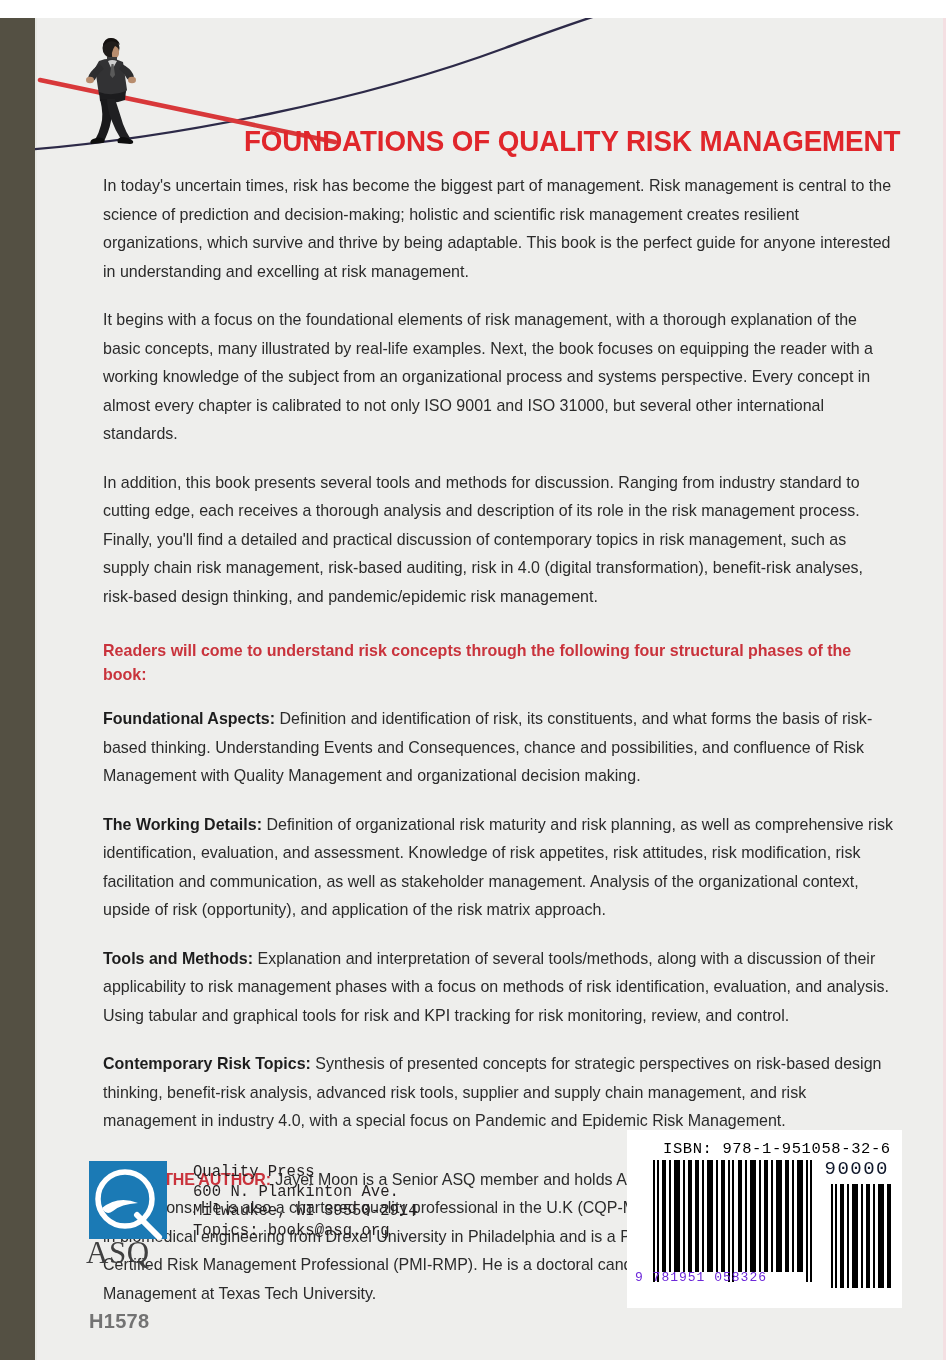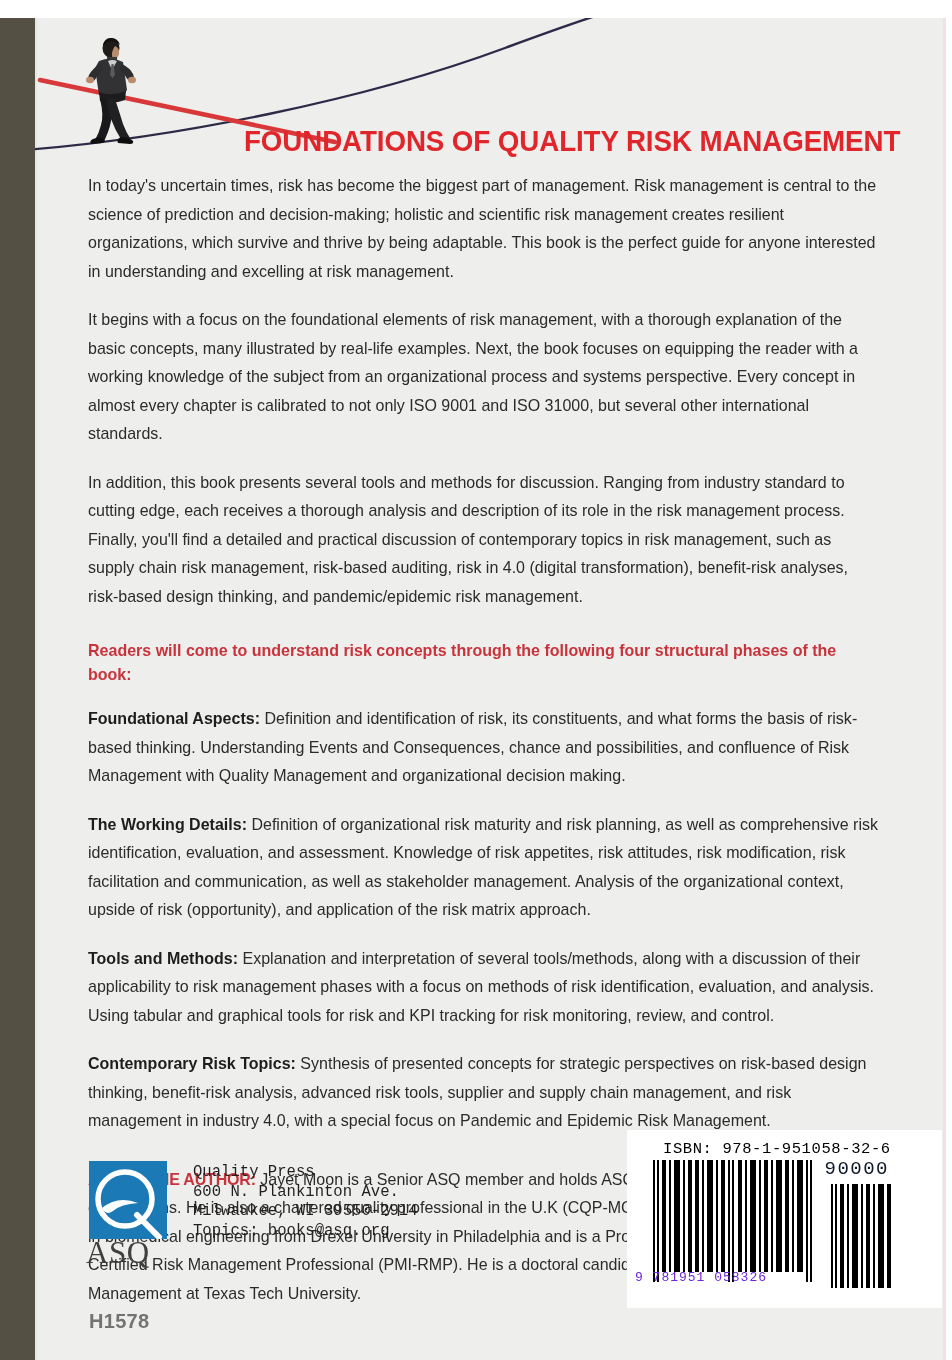--- a/index.html
+++ b/index.html
@@ -86,21 +86,21 @@
     letter-spacing: -0.1px;
     transform: scaleX(0.94);
     transform-origin: left center;
     line-height: 1.05;
     white-space: nowrap;
   }
 
   
   .body-area {
     position: absolute;
-    left: 88px;
+    left: 103px;
     top: 154px;
     width: 822px;
   }
 
   p.para {
     margin: 0 0 20px 0;
     font-family: "Liberation Sans Narrow", "Liberation Sans", sans-serif;
     font-size: 16.6px;
     line-height: 28.5px;
     color: #2b2b2b;
@@ -211,21 +211,20 @@
   }
 
   
   .barcode-box {
     position: absolute;
     left: 627px;
     top: 1112px;
     width: 275px;
     height: 178px;
     background: #ffffff;
-    padding-left: 40px;
   }
   .barcode-inner {
     position: absolute;
     left: 8px;
     top: 8px;
     width: 259px;
     height: 162px;
   }
   .isbn-text {
     position: absolute;

